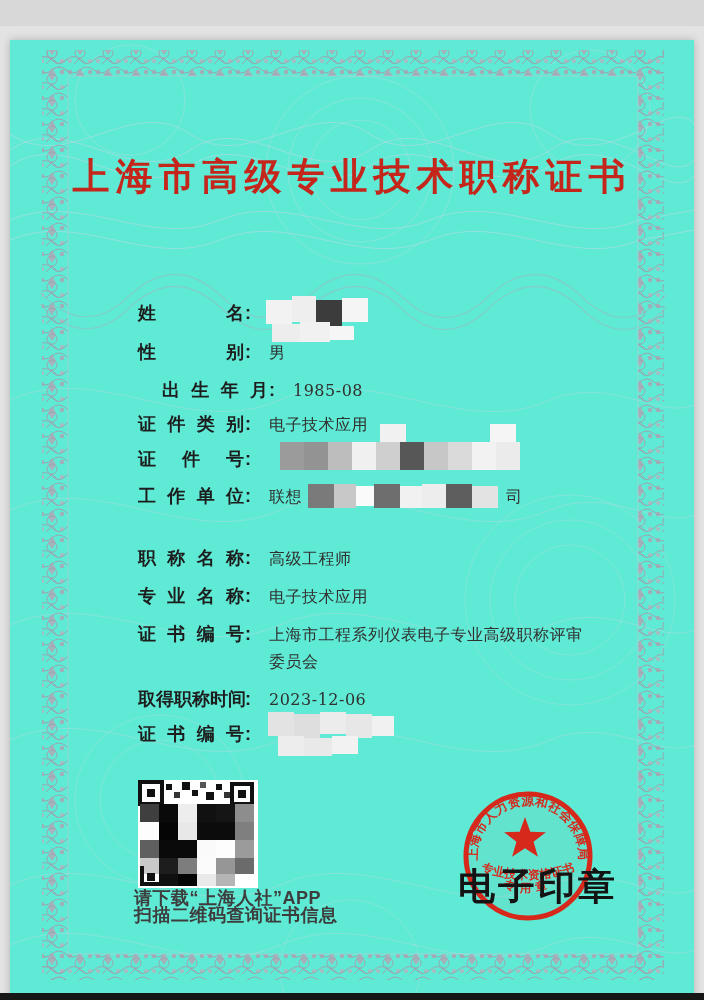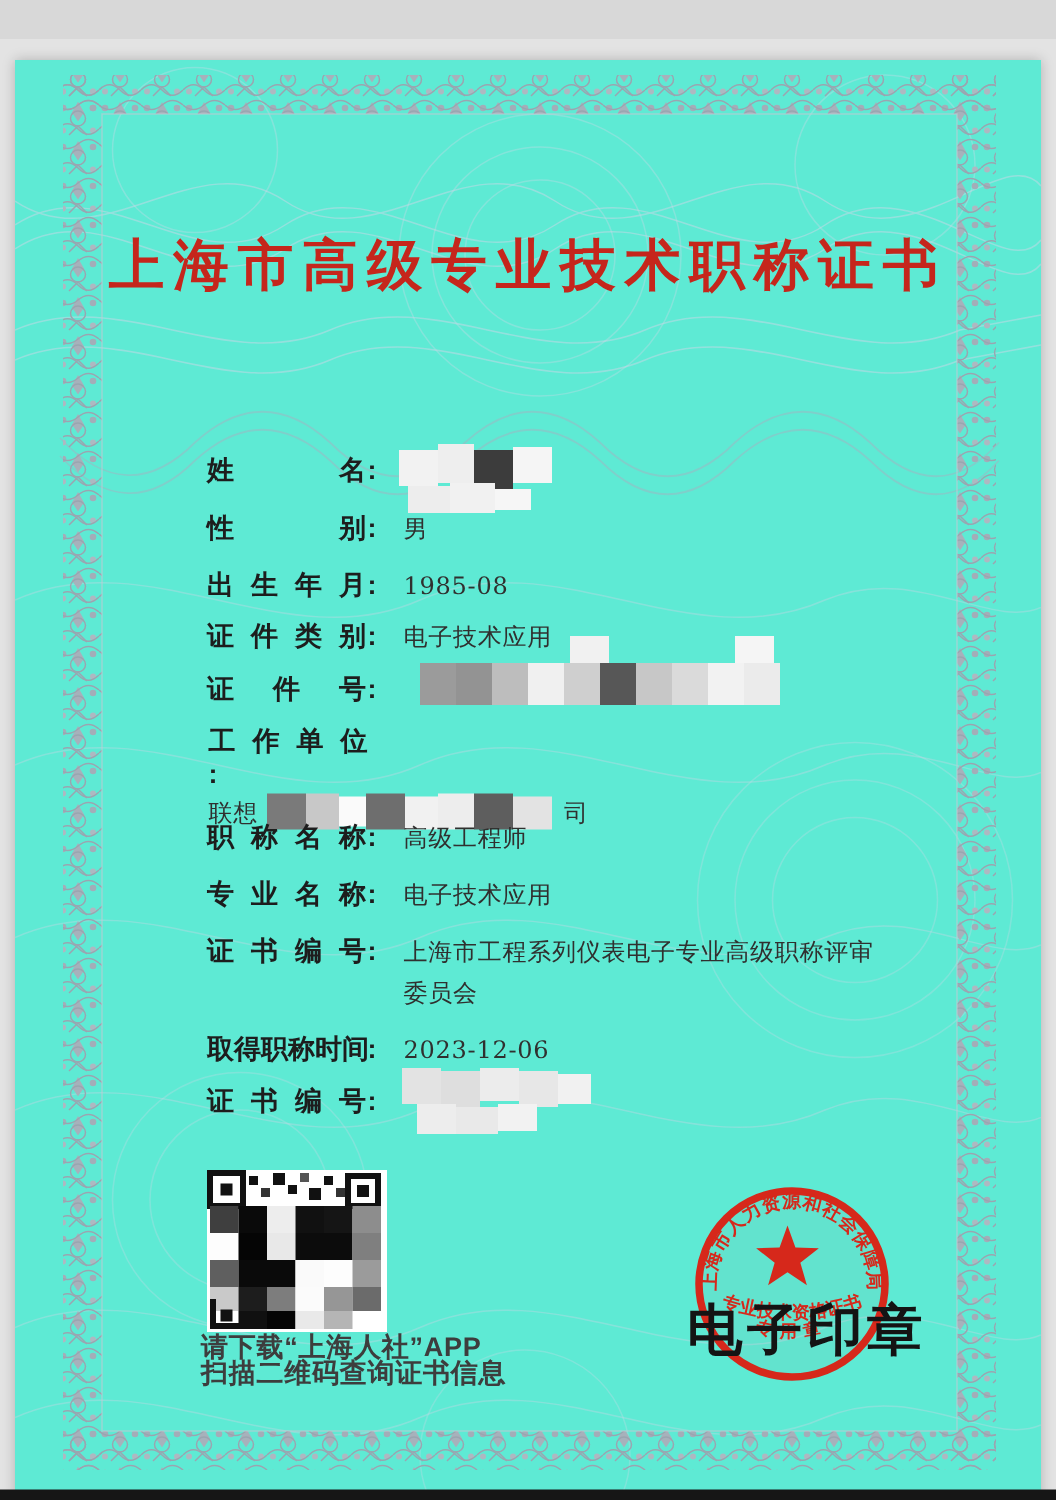--- a/index.html
+++ b/index.html
@@ -27,22 +27,22 @@
   .flabel{
     display:inline-block;width:106px;font-size:18px;font-weight:bold;color:#1d1d1d;
     text-align:justify;text-align-last:justify;text-justify:inter-character;
     white-space:nowrap;
   }
   .fcolon{font-size:18px;font-weight:bold;color:#1d1d1d;margin:0 18px 0 1px;}
   .fvalue{
     font-family:"DejaVu Serif",serif;font-size:16px;color:#30302f;
     width:340px;line-height:27px;letter-spacing:0.5px;
   }
-  .row-name{top:261px;}  .row-gender{top:299px;} .row-birth{top:337px;}
-  .row-idtype{top:371px;} .row-idnum{top:407px;} .row-work{top:442px;flex-direction:column;}
+  .row-name{top:261px;}  .row-gender{top:299px;} .row-birth{top:337px;margin-left:24px;}
+  .row-idtype{top:371px;} .row-idnum{top:407px;} .row-work{top:442px;}
   .row-jobtitle{top:505px;} .row-major{top:543px;} .row-org{top:581px;}
   .row-date{top:646px;} .row-certno{top:682px;justify-content:flex-end;}
 
   .mosaic{position:absolute;pointer-events:none;}
   .m-name{left:248px;top:254px;}
   .m-idnum{left:258px;top:384px;}
   .m-certno{left:258px;top:672px;}
   .work-mosaic{display:inline-block;vertical-align:-8px;margin:0 6px;}
 
   .qr{position:absolute;left:128px;top:740px;}

